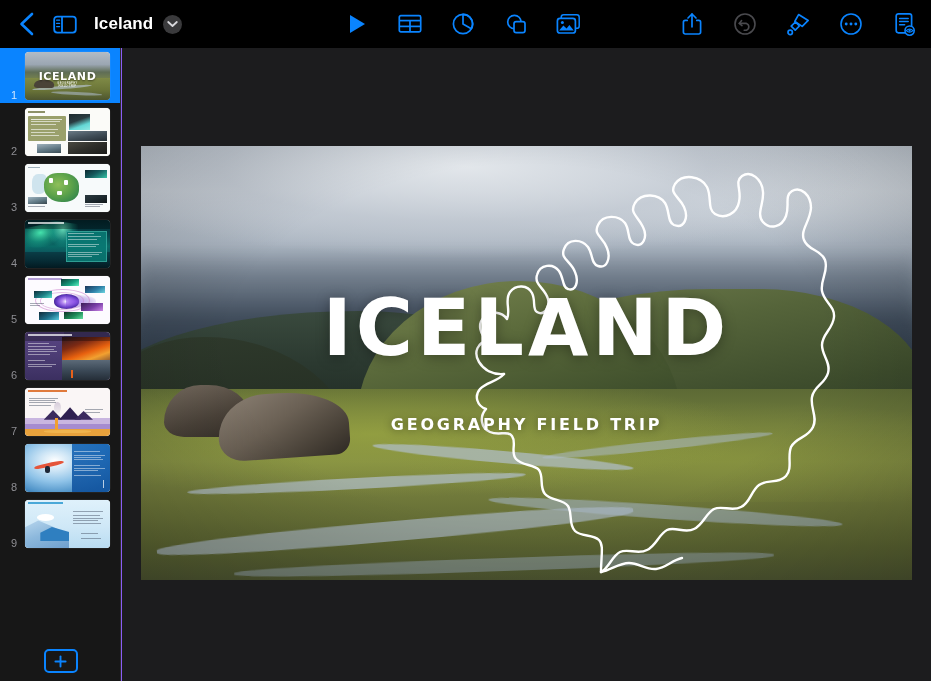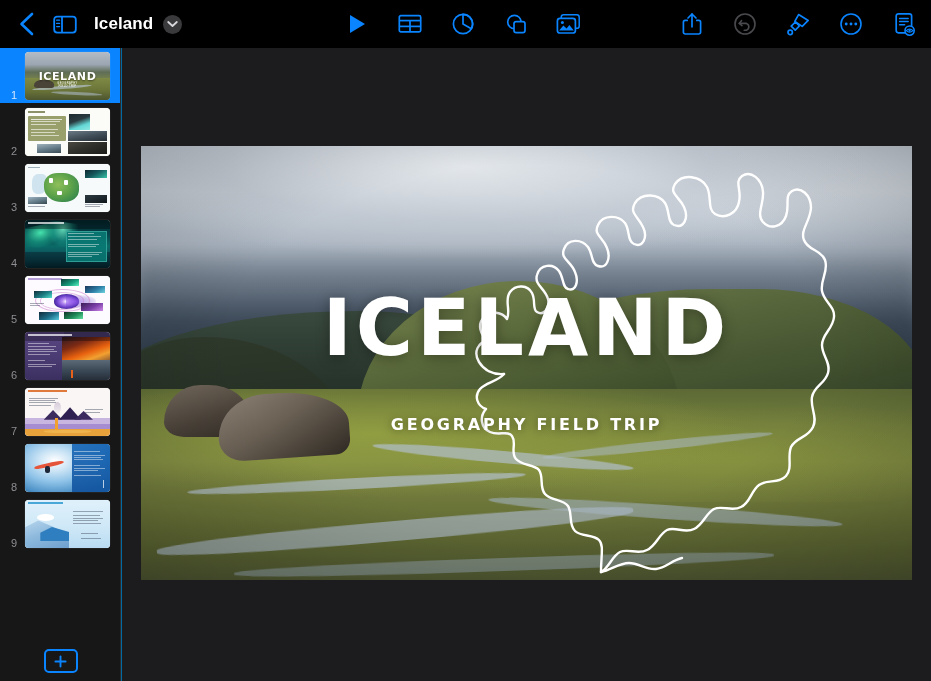--- a/index.html
+++ b/index.html
@@ -2,21 +2,21 @@
 <html><head>
 <meta charset="utf-8">
 <style>
   * { box-sizing: border-box; margin: 0; padding: 0; }
   html, body {
     width: 931px; height: 681px;
     background: #000;
     font-family: "Liberation Sans", sans-serif;
     overflow: hidden;
   }
-  .app { position: relative; width: 931px; height: 681px; background: #0369a1; }
+  .app { position: relative; width: 931px; height: 681px; background: #8b5cf6; }
 
   
   .toolbar {
     position: absolute; top: 0; left: 0; width: 931px; height: 48px;
     background: #000; display: flex; align-items: center;
   }
   .tb-left { display: flex; align-items: center; gap: 0; padding-left: 8px; }
   .tb-btn {
     display: flex; align-items: center; justify-content: center;
     width: 38px; height: 38px; cursor: pointer; color: #0a84ff;

